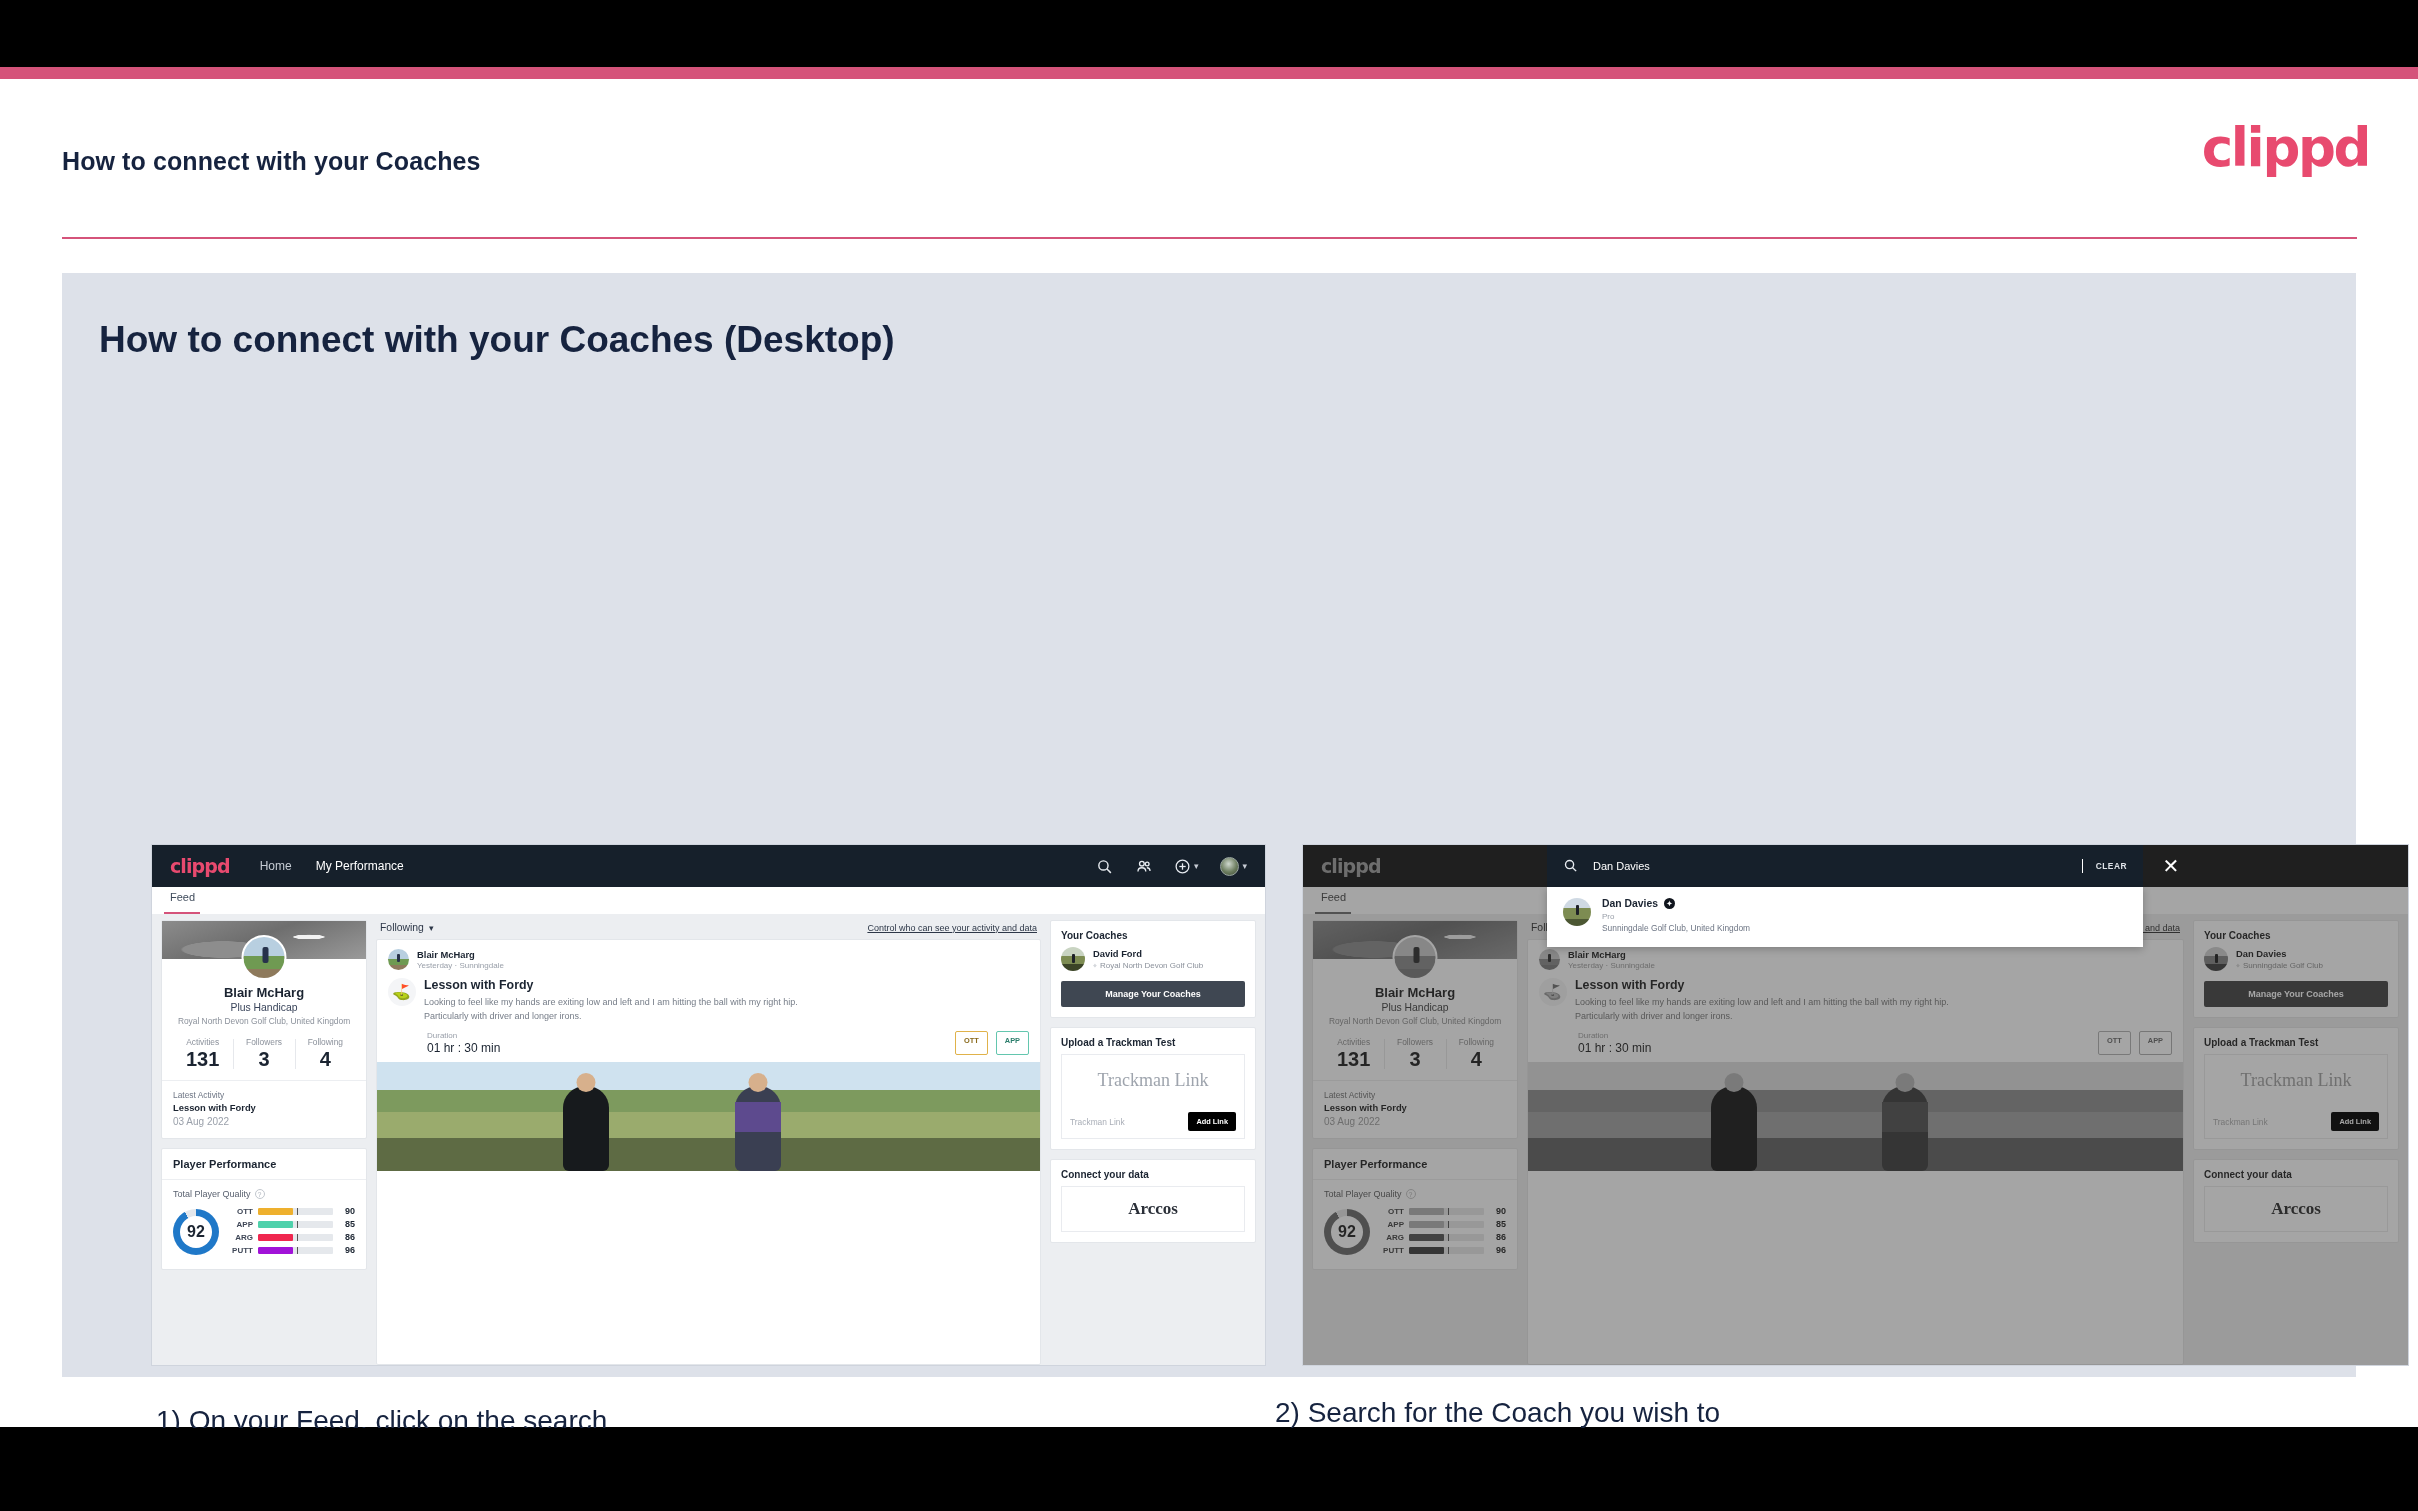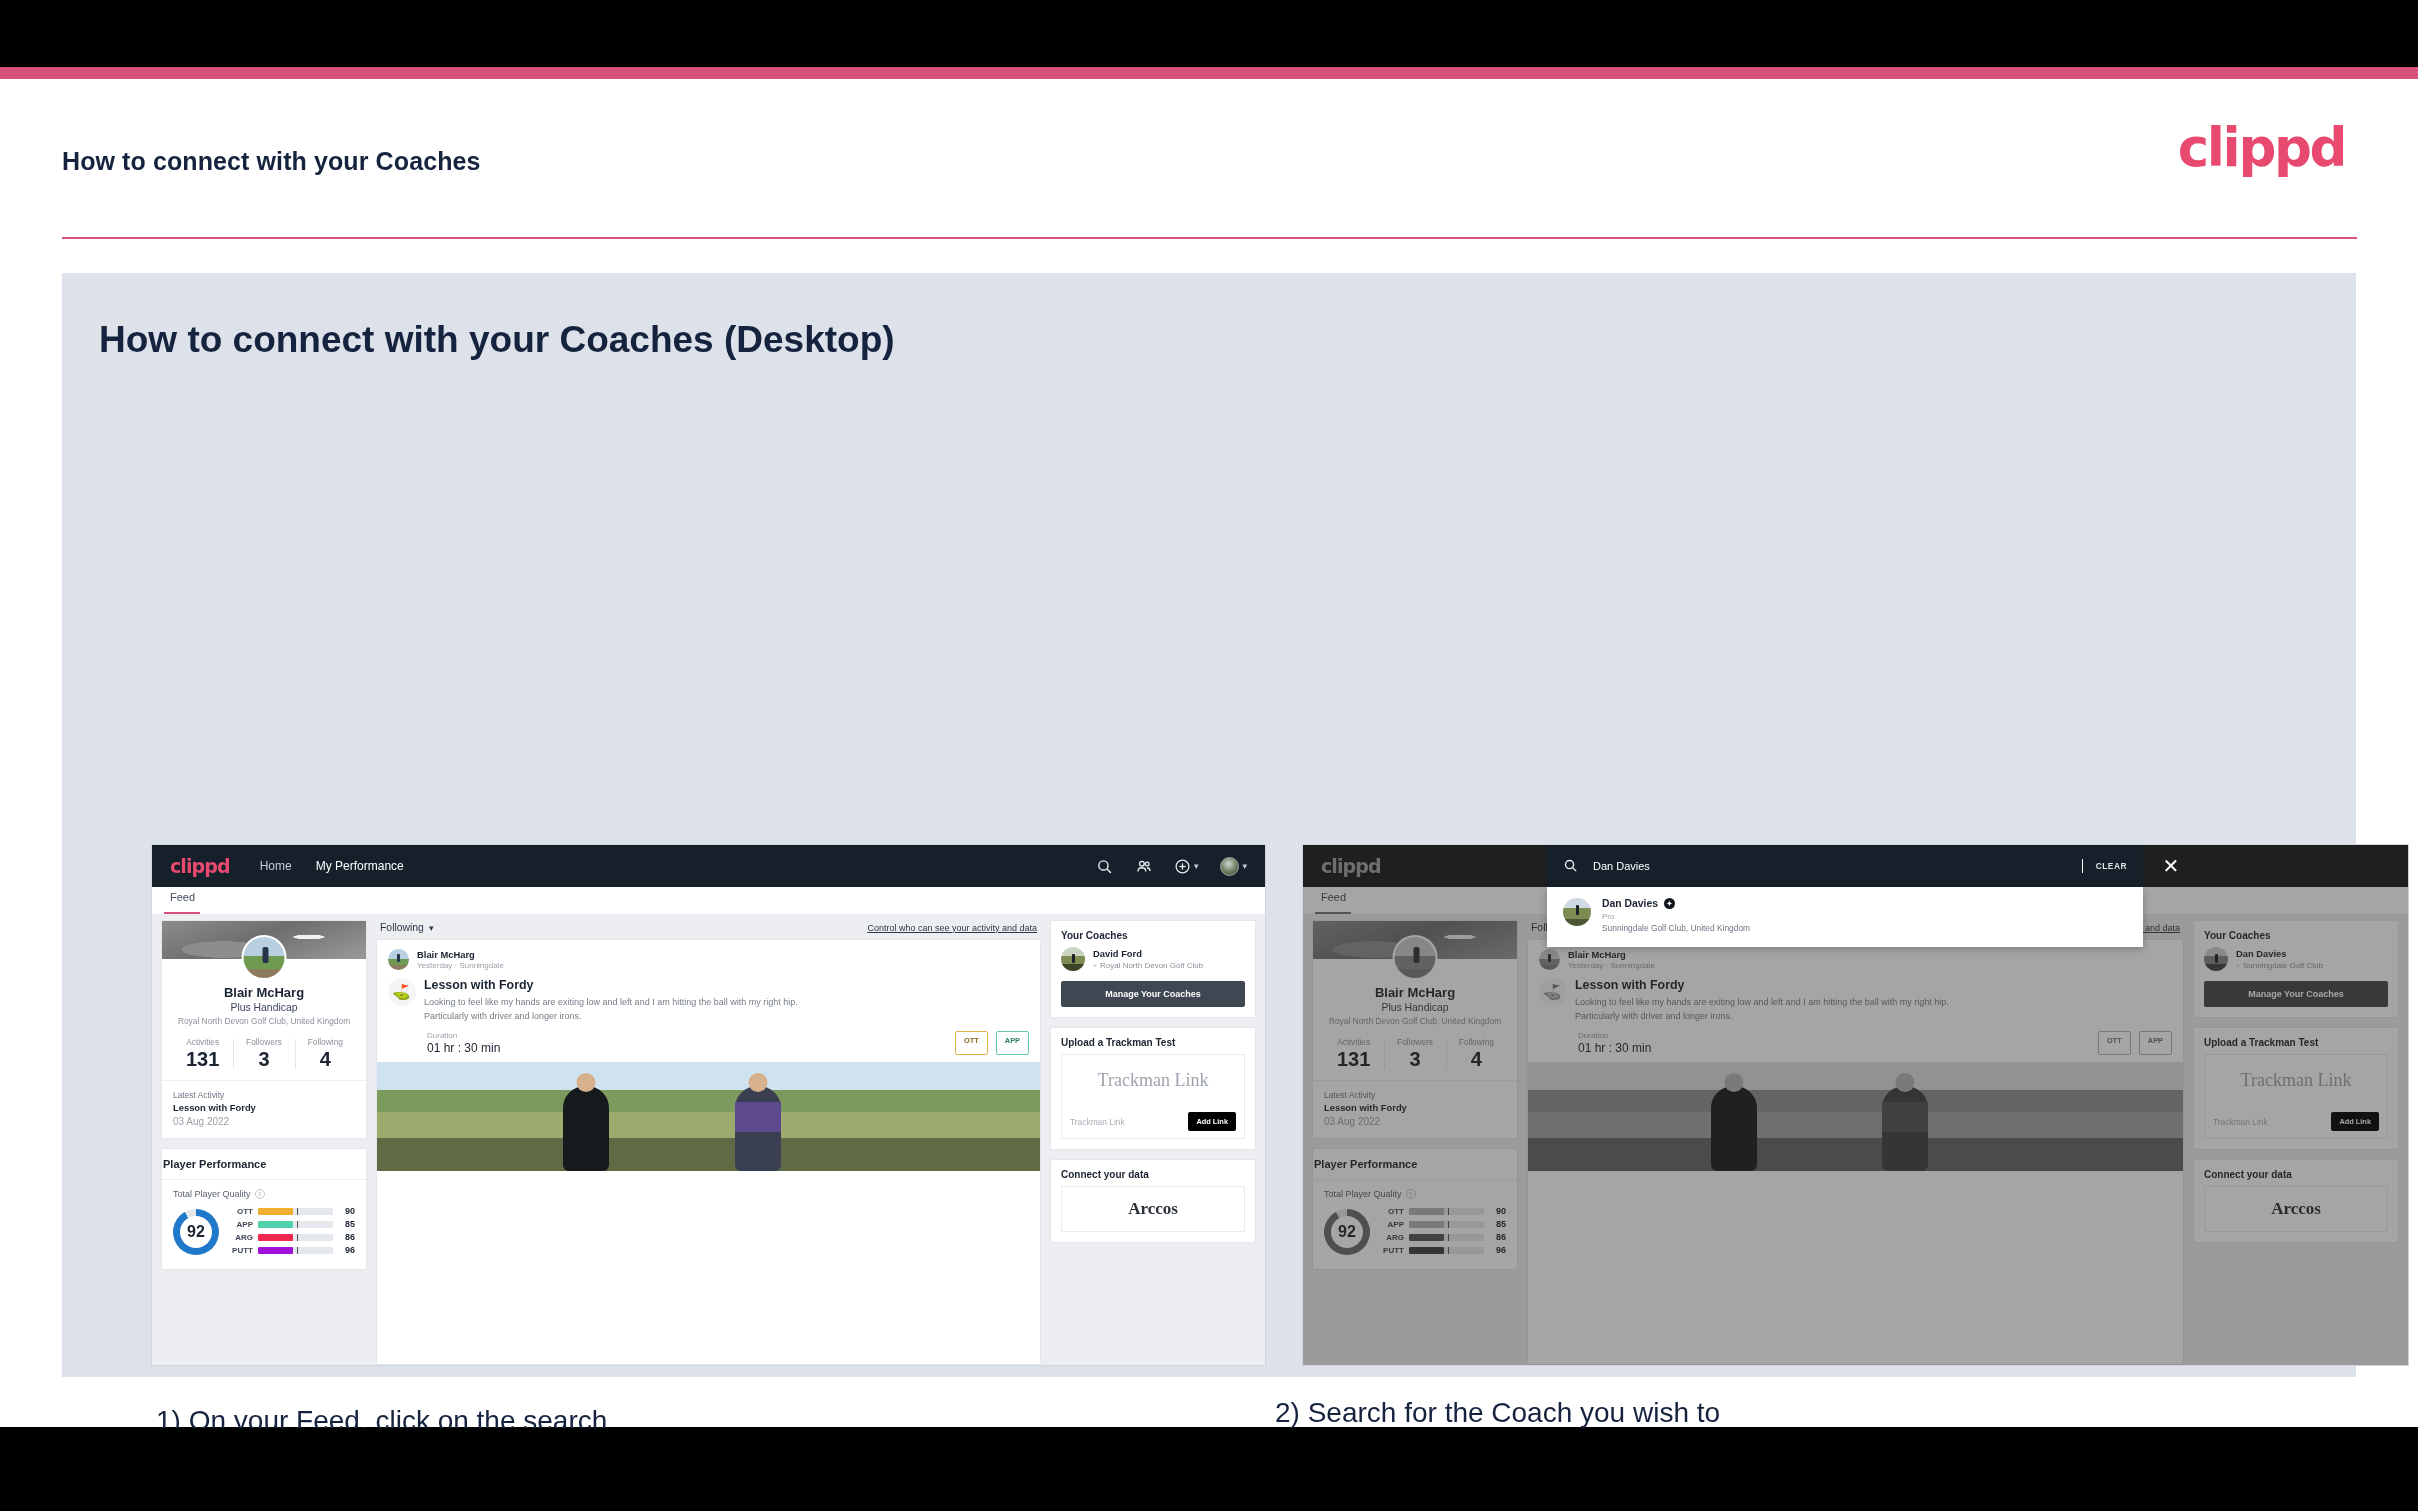--- a/index.html
+++ b/index.html
@@ -18,21 +18,21 @@
 
   
   .slide {
     position: absolute; top: 79px; left: 0;
     width: 2419px; height: 1348px;
     background: #ffffff;
   }
 
   
   .slide-header {
-    position: absolute; top: 28px; left: 62px; right: 74px; height: 109px; text-align: right;
+    position: absolute; top: 28px; left: 62px; right: 50px; height: 109px; text-align: right;
   }
   .slide-header-title {
     font-size: 25px; font-weight: 700; color: #16233f; letter-spacing: 0.1px;
     position: absolute; left: 0; top: 40px;
   }
   .brand-logo {
     position: absolute; right: 0; top: 14px;
     font-size: 53px; font-weight: 800; color: #e84a6f;
     letter-spacing: -2.4px; font-family: "DejaVu Sans", sans-serif;
     line-height: 1;
@@ -150,21 +150,21 @@
     content: ""; position: absolute; left: 0; top: 2px; bottom: 2px; width: 1px; background: #e6e8ec;
   }
   .stat-label { font-size: 8.4px; color: #8b919b; }
   .stat-value { font-size: 20px; font-weight: 700; color: #1b2431; margin-top: 1px; }
   .latest { border-top: 1px solid #eceef1; padding: 9px 11px 11px; text-align: left; }
   .latest-label { font-size: 8.4px; color: #6d7584; }
   .latest-title { font-size: 9.4px; font-weight: 700; color: #1b2431; margin-top: 2px; }
   .latest-date { font-size: 10px; color: #9aa0aa; margin-top: 3px; }
 
   
-  .pp-head { padding: 9px 1px; font-size: 11px; font-weight: 700; color: #1b2431; border-bottom: 1px solid #eceef1; }
+  .pp-head { padding: 9px 11px; font-size: 11px; font-weight: 700; color: #1b2431; border-bottom: 1px solid #eceef1; }
   .pp-body { padding: 9px 11px 11px; }
   .pp-sub { font-size: 9px; color: #5a6270; display: flex; align-items: center; gap: 4px; }
   .qmark {
     width: 10px; height: 10px; border-radius: 50%; border: 1px solid #c2c7ce;
     font-size: 7px; line-height: 9px; text-align: center; color: #aeb4bc;
   }
   .pp-row { display: flex; align-items: center; gap: 9px; margin-top: 7px; }
   .donut {
     width: 46px; height: 46px; border-radius: 50%; flex: none;
     background: conic-gradient(#1f78c8 0 92%, #e3e7ec 92% 100%);

